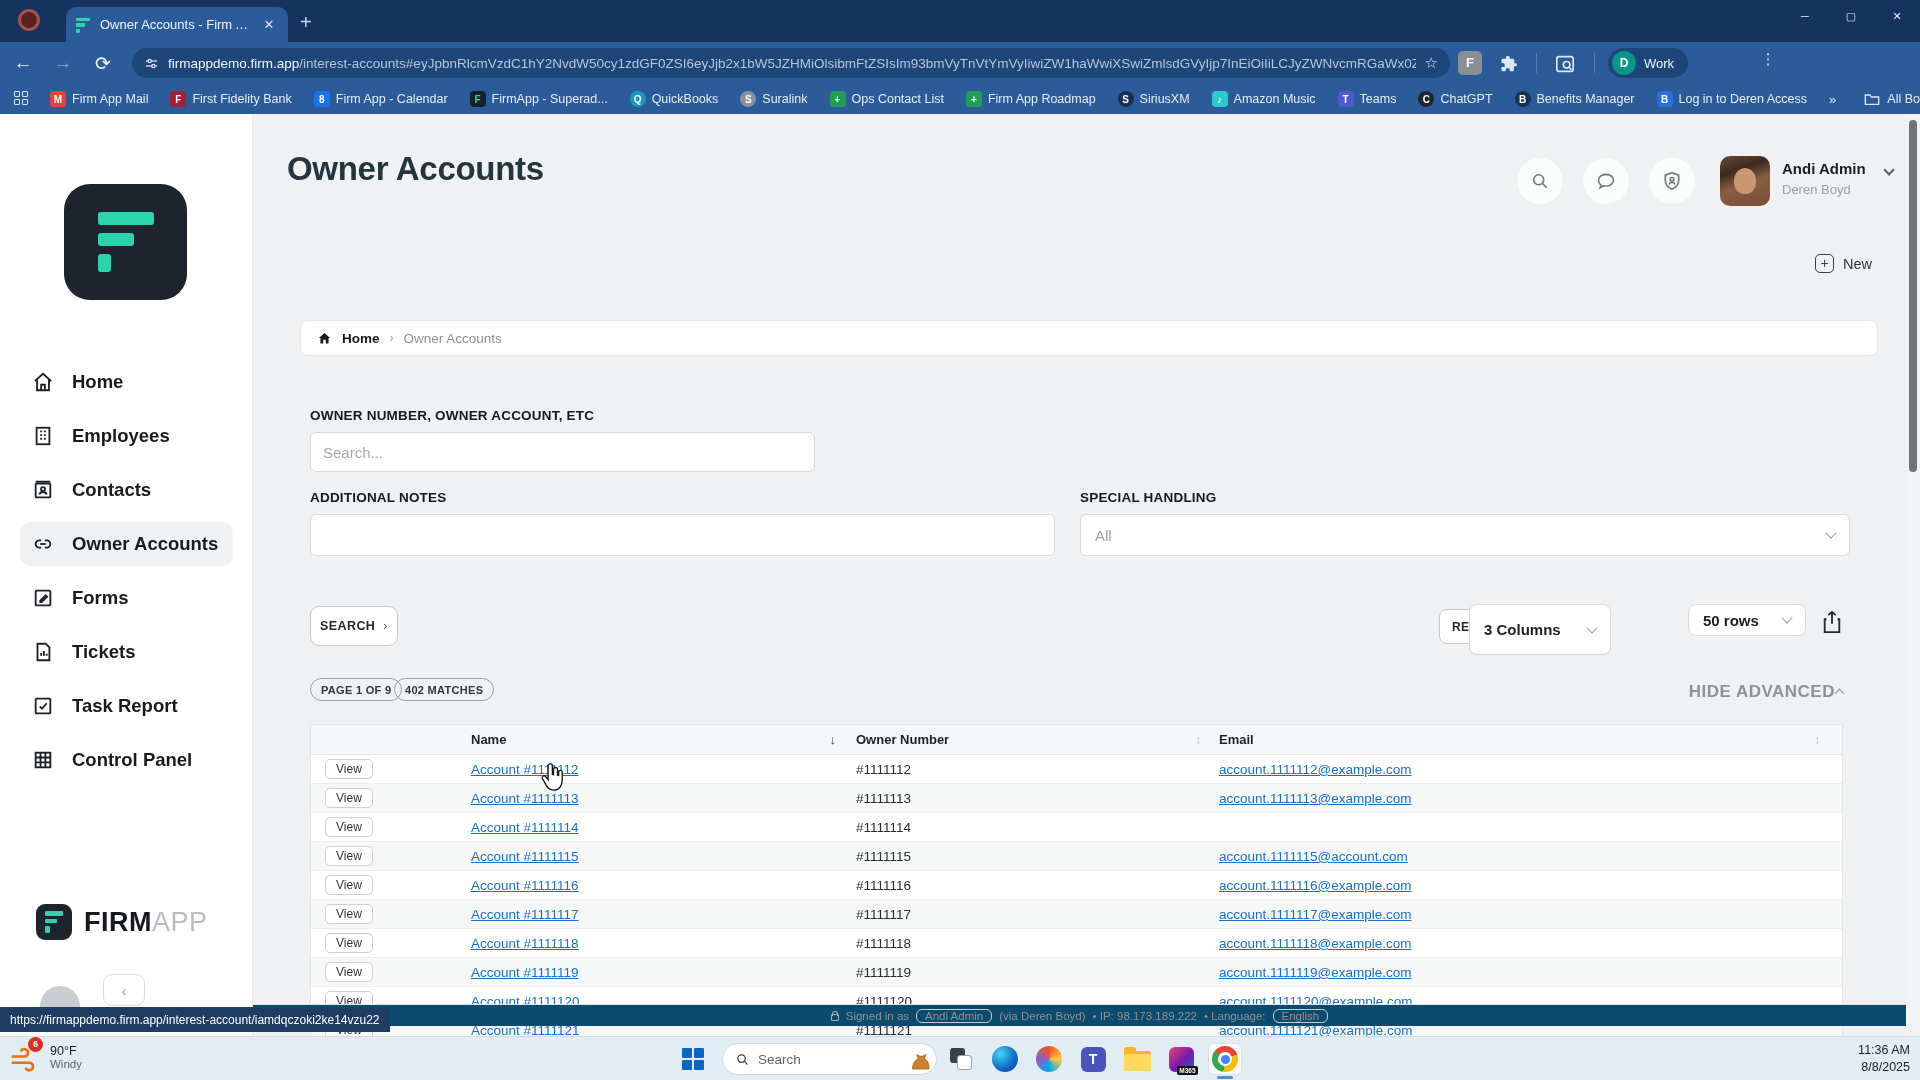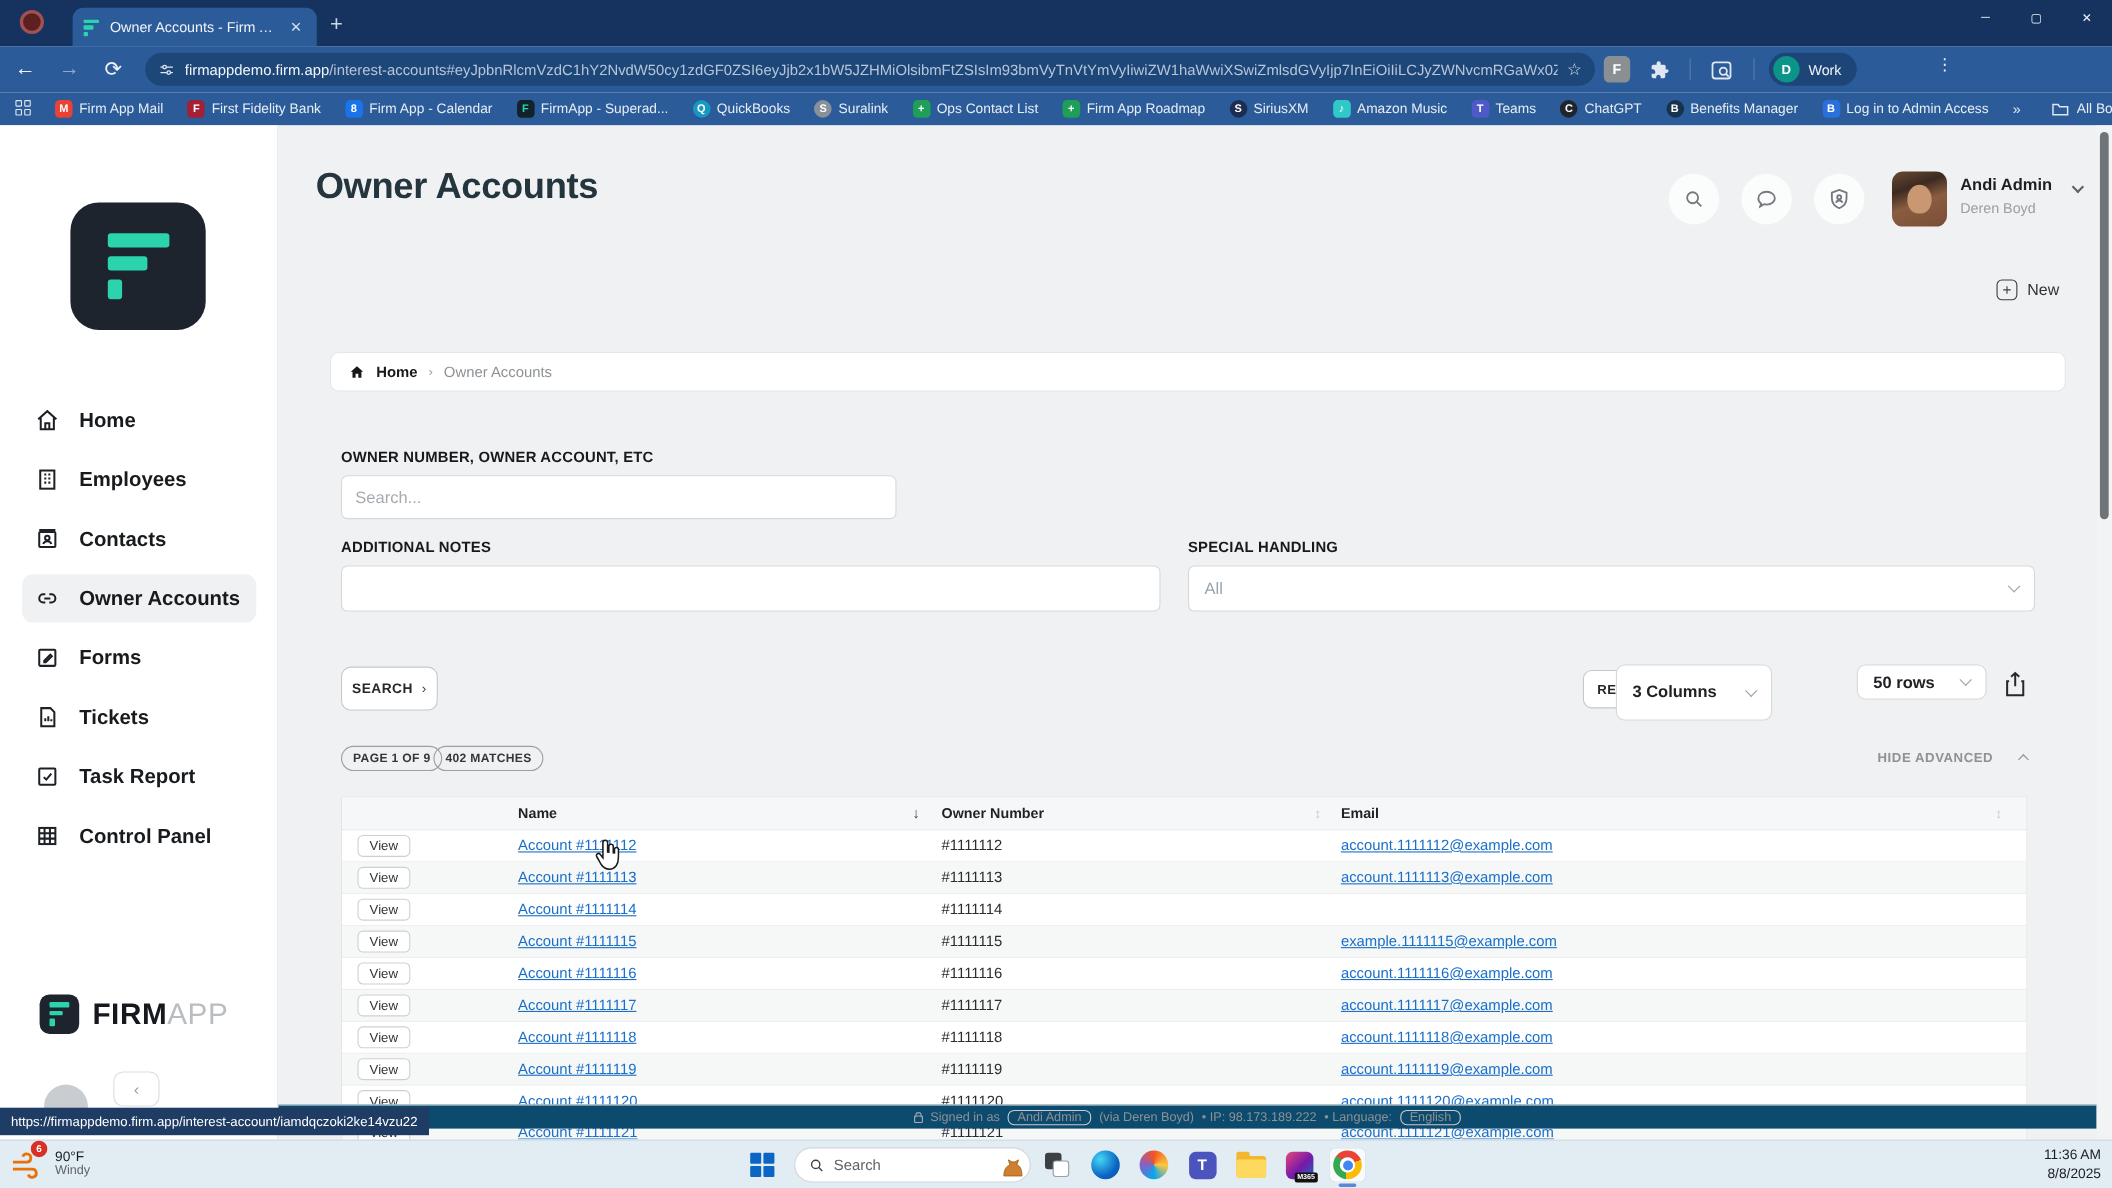--- a/index.html
+++ b/index.html
@@ -85,21 +85,21 @@
   .f-input::placeholder { color:#a6abb0; }
   .f-select { position:absolute; background:#fff; border:1px solid #d6d9dc; border-radius:6px; display:flex; align-items:center; padding:0 14px; justify-content:space-between; }
   .sel-text { font-size:15px; color:#9aa3ab; }
   .sel-text.dark { color:#202124; font-weight:bold; }
   .chev { width:8px; height:8px; border-right:1.8px solid #9aa0a6; border-bottom:1.8px solid #9aa0a6; transform:rotate(45deg); margin-top:-4px; }
 
   .btn-outline { position:absolute; background:#fff; border:1px solid #c6c9cc; border-radius:9px; display:flex; align-items:center; justify-content:center; gap:8px; font-size:12.5px; font-weight:bold; color:#26292c; letter-spacing:.4px; }
   .share-ic { position:absolute; left:1568px; top:496px; }
 
   .badge { position:absolute; top:564px; height:23px; border:1.4px solid #9aa0a4; border-radius:12px; display:flex; align-items:center; padding:0 10px; font-size:11px; font-weight:bold; color:#33373a; letter-spacing:.3px; background:transparent; }
-  .hide-adv { position:absolute; top:568px; right:63px; font-size:12px; font-weight:bold; color:#8d9296; letter-spacing:.5px; display:flex; gap:24px; align-items:center; }
+  .hide-adv { position:absolute; top:568px; right:63px; font-size:17px; font-weight:bold; color:#8d9296; letter-spacing:.5px; display:flex; gap:1px; align-items:center; }
   .chev-up { width:7px; height:7px; border-left:1.8px solid #8d9296; border-top:1.8px solid #8d9296; transform:rotate(45deg); margin-top:3px; }
 
   
   .table { position:absolute; left:57px; top:610px; width:1533px; background:#fff; border:1px solid #e3e5e7; }
   .thead { display:flex; height:30px; background:#f6f7f8; border-bottom:1px solid #e3e5e7; align-items:center; }
   .th { font-size:13px; font-weight:bold; color:#1f2124; display:flex; align-items:center; }
   .trow { display:flex; height:29px; align-items:center; border-bottom:1px solid #ebedee; background:#fff; }
   .trow:nth-child(even) { background:#f6f7f7; }
   .c-view { width:150px; padding-left:14px; }
   .c-name { width:385px; padding-left:10px; }
@@ -288,21 +288,21 @@
           <span class="bm-label">ChatGPT</span>
         </div>
 
         <div class="bm">
           <span class="bm-ic" style="background: rgb(23, 50, 76); border-radius: 50%;">B</span>
           <span class="bm-label">Benefits Manager</span>
         </div>
 
         <div class="bm">
           <span class="bm-ic" style="background: rgb(42, 111, 219); border-radius: 4px;">B</span>
-          <span class="bm-label">Log in to Admin Access</span>
+          <span class="bm-label">Log in to Deren Access</span>
         </div>
       </div>
     <div class="bm-overflow">»</div>
     <div class="bm-div" style="margin-left:14px;margin-right:0;"></div>
     <div class="allbm">
       <svg width="16" height="14" viewBox="0 0 24 20">
           <path fill="none" stroke="#dfe8f2" stroke-width="2" d="M2 4h7l2 3h11v11H2z"></path>
         </svg>
       <span class="bm-label">All Bookmarks</span>
     </div>
@@ -526,21 +526,21 @@
             <div class="trow">
               <div class="c-view"><span class="view-btn">View</span></div>
               <div class="c-name"><a class="cell-link">Account #1111114</a></div>
               <div class="c-num"><span class="cell-text">#1111114</span></div>
             </div>
 
             <div class="trow">
               <div class="c-view"><span class="view-btn">View</span></div>
               <div class="c-name"><a class="cell-link">Account #1111115</a></div>
               <div class="c-num"><span class="cell-text">#1111115</span></div>
-              <div class="c-mail"><a class="cell-link">example.1111115@example.com</a></div>
+              <div class="c-mail"><a class="cell-link">account.1111115@account.com</a></div>
             </div>
 
             <div class="trow">
               <div class="c-view"><span class="view-btn">View</span></div>
               <div class="c-name"><a class="cell-link">Account #1111116</a></div>
               <div class="c-num"><span class="cell-text">#1111116</span></div>
               <div class="c-mail"><a class="cell-link">account.1111116@example.com</a></div>
             </div>
 
             <div class="trow">

